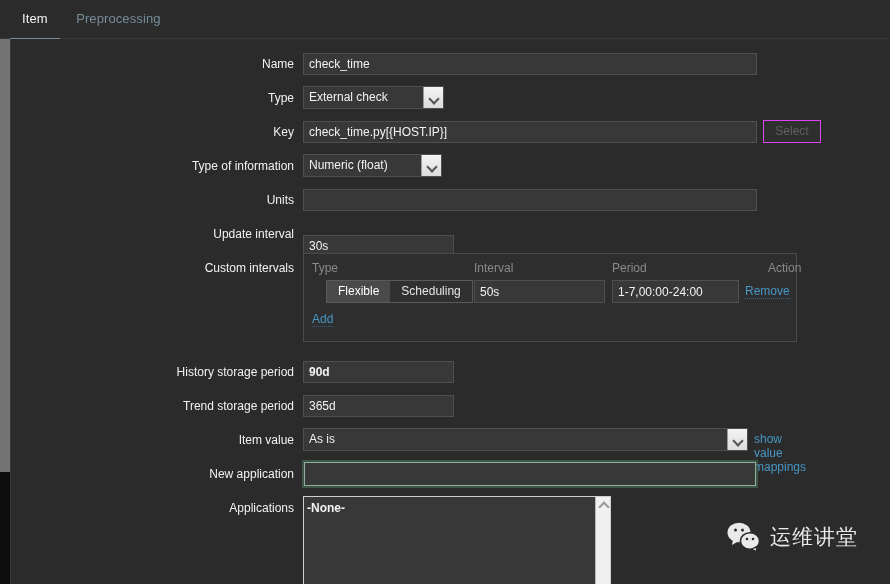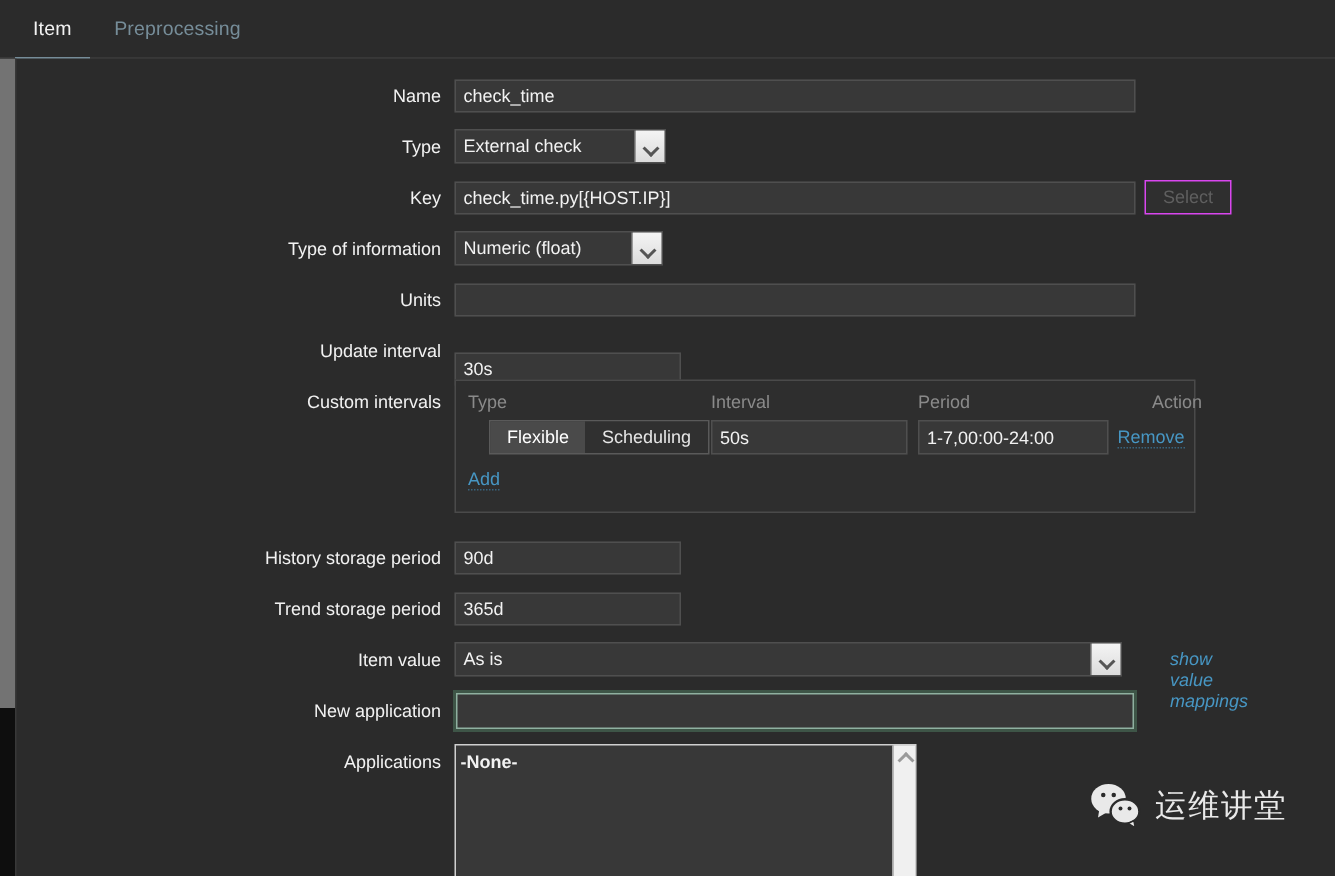--- a/index.html
+++ b/index.html
@@ -302,35 +302,35 @@
         <input class="inp" style="left: 308px; top: 26px; width: 127px; height: 23px;" value="1-7,00:00-24:00">
 
         <a class="lnk" style="position:absolute; left:441px; top:30px;">Remove</a>
 
         <a class="lnk" style="position:absolute; left:8px; top:58px;">Add</a>
       </div>
     </div>
 
     <div class="row" style="top:322px;">
       <div class="lbl">History storage period</div>
-      <input class="inp" style="left: 292px; top: 0px; width: 151px;" value="90d">
+      <input class="inp" style="left: 292px; top: 0px; width: 151px; font-weight: bold;" value="90d">
     </div>
 
     <div class="row" style="top:356px;">
       <div class="lbl">Trend storage period</div>
       <input class="inp" style="left: 292px; top: 0px; width: 151px;" value="365d">
     </div>
 
     <div class="row" style="top:390px;">
       <div class="lbl">Item value</div>
       <div class="sel" style="left:292px; top:-1px; width:445px;">
         <span>As is</span>
         <span class="arrow"></span>
       </div>
-      <a class="lnk" style="position:absolute; left:769px; top:3px; border-bottom:none;font-style:italic;">show value mappings</a>
+      <a class="lnk" style="position:absolute; left:743px; top:3px; border-bottom:none;">show value mappings</a>
     </div>
 
     <div class="row" style="top:424px;">
       <div class="lbl">New application</div>
       <input class="focus-field" style="left: 293px; top: -1px; width: 452px;" value="">
     </div>
 
     <div class="row" style="top:458px; height:126px;">
       <div class="lbl">Applications</div>
 

